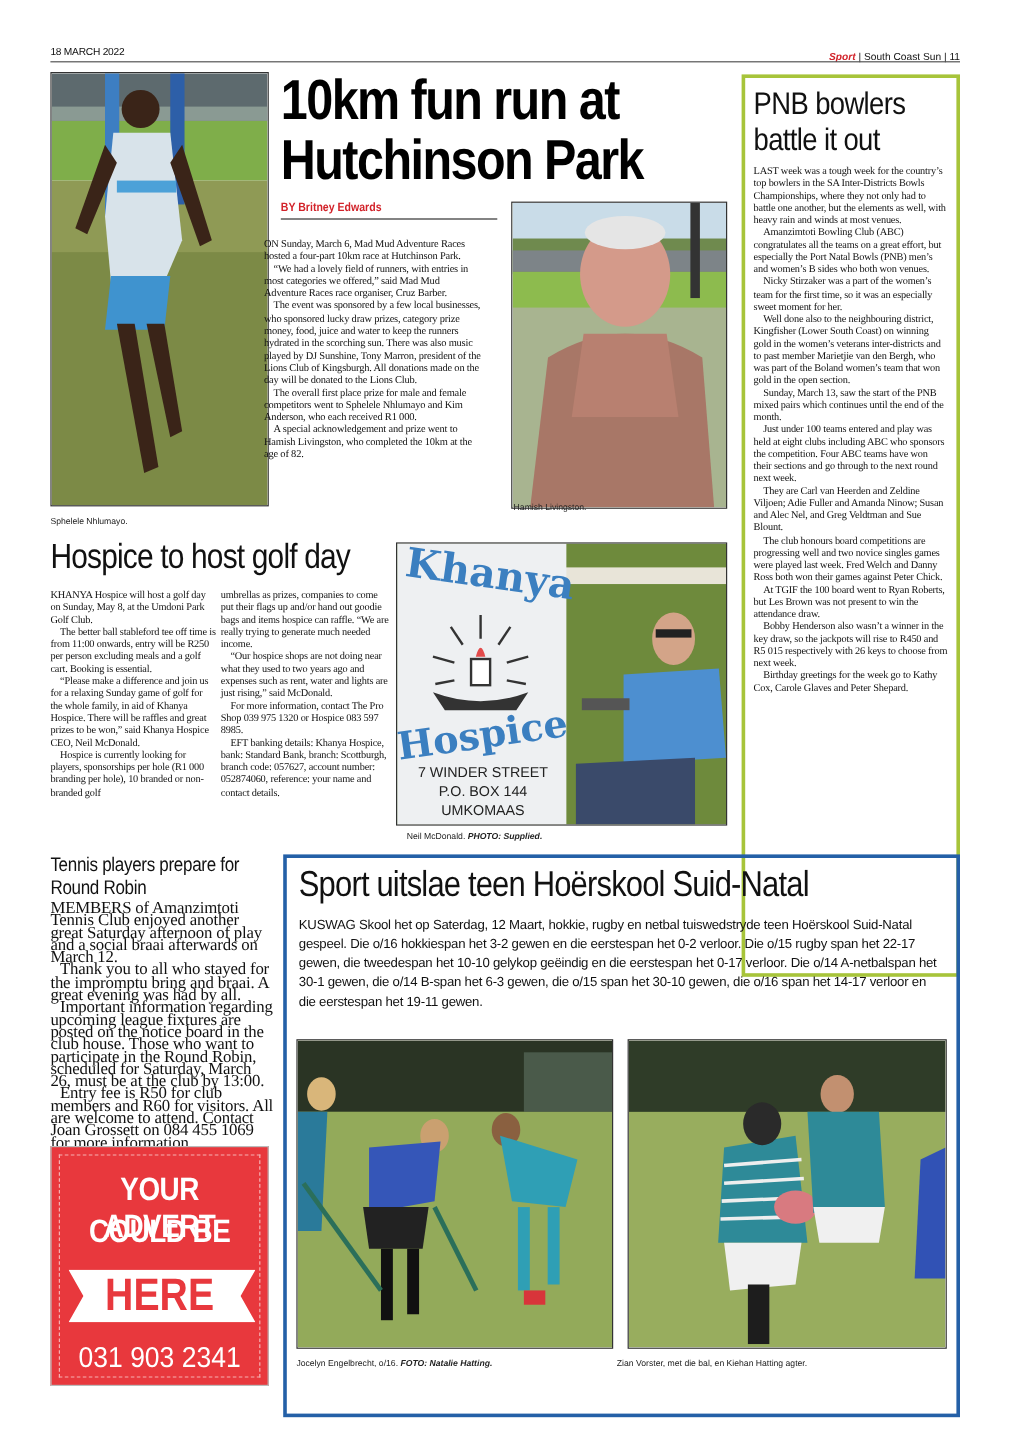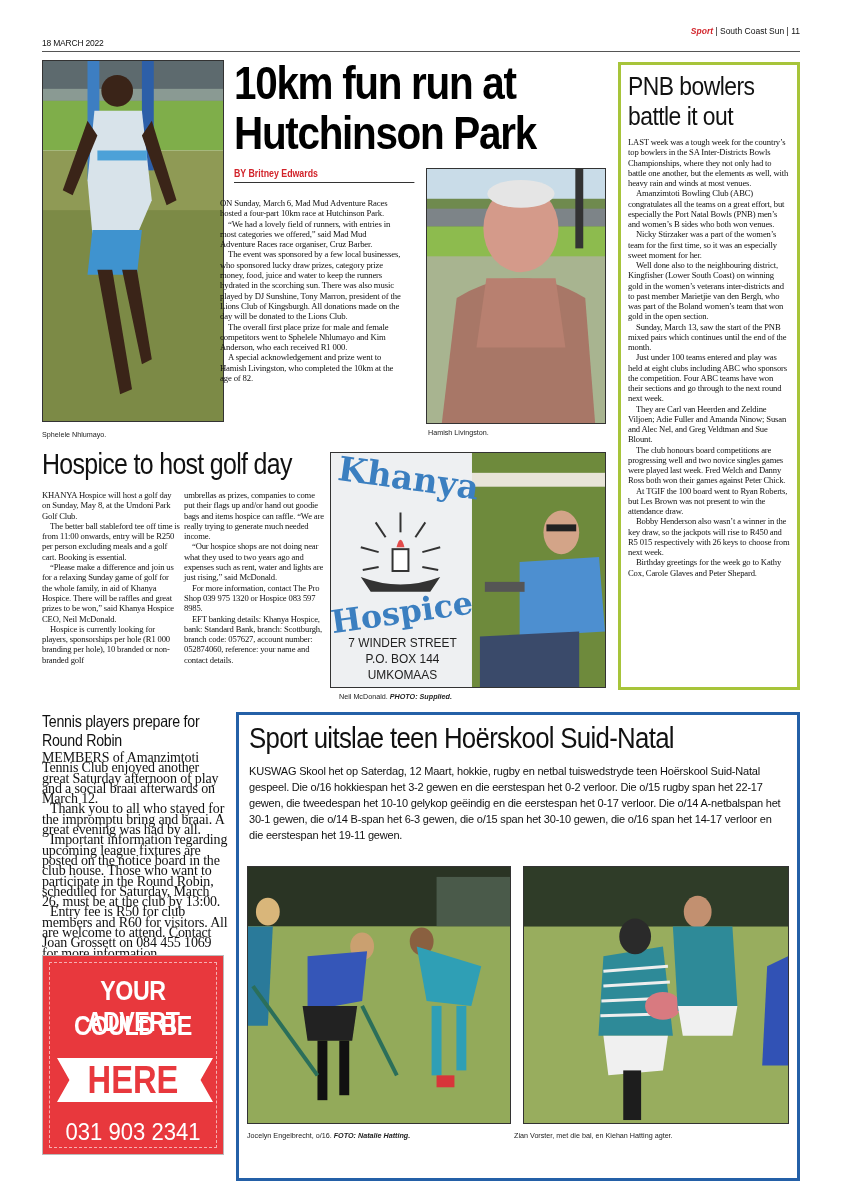--- a/index.html
+++ b/index.html
@@ -2,38 +2,38 @@
 <html><head>
 <meta charset="utf-8">
 <style>
   * { box-sizing: border-box; margin: 0; padding: 0; }
   html, body { width: 842px; height: 1191px; background: #fff; overflow: hidden; }
   body { position: relative; font-family: "Liberation Serif", serif; color: #111; }
   .abs { position: absolute; }
 
   
   .hdr-date { left: 42px; top: 38px; font: 8.5px "Liberation Sans", sans-serif; letter-spacing: -0.2px; }
-  .hdr-right { right: 42px; top: 26px; font: 8.5px "Liberation Sans", sans-serif; }
+  .hdr-right { right: 42px; top: 42px; font: 8.5px "Liberation Sans", sans-serif; }
   .hdr-right .sport { color: #d2232a; font-style: italic; font-weight: bold; }
   .hdr-rule { left: 42px; top: 51px; width: 758px; height: 1px; background: #555; }
 
   
   .photo { overflow: hidden; border: 1px solid #333; }
   .photo svg { display: block; width: 100%; height: 100%; }
   .caption { font: 7.2px "Liberation Sans", sans-serif; color: #222; }
   .caption i { font-weight: bold; }
 
   
   .h-main { left: 234px; top: 58px; width: 380px; font: bold 47px/50px "Liberation Sans", sans-serif; letter-spacing: -1.5px; transform: scaleX(0.86); transform-origin: left top; color: #000; }
   .byline { left: 234px; top: 168px; width: 180px; font: bold 10px "Liberation Sans", sans-serif; color: #d2232a; border-bottom: 1px solid #333; padding-bottom: 3px; transform: scaleX(0.88); transform-origin: left top; width: 205px; }
   .body { font-size: 8.7px; line-height: 10.3px; text-align: left; letter-spacing: -0.15px; }
   .body p { text-indent: 8px; }
   .body p:first-child { text-indent: 0; }
 
-  .pnb-box { left: 618px; top: 62px; width: 182px; height: 628px; border: 3px solid #a7c43a; padding: 6px 7px; }
+  .pnb-box { left: 618px; top: 62px; width: 182px; height: 752px; border: 3px solid #a7c43a; padding: 6px 7px; }
   .pnb-title { font: 26px/30px "Liberation Sans", sans-serif; letter-spacing: -0.6px; transform: scaleX(0.88); transform-origin: left top; width: 200px; margin-bottom: 6px; color: #111; }
 
   .h-hospice { left: 42px; top: 448px; font: 29px "Liberation Sans", sans-serif; letter-spacing: -0.8px; transform: scaleX(0.86); transform-origin: left top; color: #111; }
   .h-tennis { left: 42px; top: 712px; width: 220px; font: 16.5px/19px "Liberation Sans", sans-serif; letter-spacing: -0.3px; transform: scaleX(0.86); transform-origin: left top; color: #111; }
 
   .sport-box { left: 236px; top: 712px; width: 564px; height: 469px; border: 3px solid #2460a7; padding: 6px 10px; }
   .sport-title { font: 30px "Liberation Sans", sans-serif; letter-spacing: -0.8px; transform: scaleX(0.86); transform-origin: left top; width: 640px; color: #111; }
   .sport-body { font: 11px/16px "Liberation Sans", sans-serif; letter-spacing: -0.2px; margin-top: 8px; color: #111; }
 
   
@@ -95,21 +95,21 @@
     <rect y="30" width="180" height="30" fill="#6f8a4e"></rect>
     <rect y="40" width="180" height="18" fill="#7d8488"></rect>
     <rect y="58" width="180" height="30" fill="#8dbb4e"></rect>
     <rect x="150" y="0" width="8" height="80" fill="#333"></rect>
     <ellipse cx="95" cy="60" rx="38" ry="44" fill="#d49a8a"></ellipse>
     <ellipse cx="95" cy="25" rx="34" ry="14" fill="#e5e5e5"></ellipse>
     <path d="M30 130 Q95 90 160 130 L170 256 L15 256 Z" fill="#a87767"></path>
     <path d="M60 110 L130 110 L140 180 L50 180 Z" fill="#b88070"></path>
   </svg>
 </div>
-<div class="abs caption" style="left:428px;top:428px;">Hamish Livingston.</div>
+<div class="abs caption" style="left:428px;top:418px;">Hamish Livingston.</div>
 
 <div class="abs pnb-box">
   <div class="pnb-title">PNB bowlers battle it out</div>
   <div class="body" style="font-size:8.6px;line-height:10.25px;">
     <p>LAST week was a tough week for the country’s top bowlers in the SA Inter-Districts Bowls Championships, where they not only had to battle one another, but the elements as well, with heavy rain and winds at most venues.</p>
     <p>Amanzimtoti Bowling Club (ABC) congratulates all the teams on a great effort, but especially the Port Natal Bowls (PNB) men’s and women’s B sides who both won venues.</p>
     <p>Nicky Stirzaker was a part of the women’s team for the first time, so it was an especially sweet moment for her.</p>
     <p>Well done also to the neighbouring district, Kingfisher (Lower South Coast) on winning gold in the women’s veterans inter-districts and to past member Marietjie van den Bergh, who was part of the Boland women’s team that won gold in the open section.</p>
     <p>Sunday, March 13, saw the start of the PNB mixed pairs which continues until the end of the month.</p>
     <p>Just under 100 teams entered and play was held at eight clubs including ABC who sponsors the competition. Four ABC teams have won their sections and go through to the next round next week.</p>

